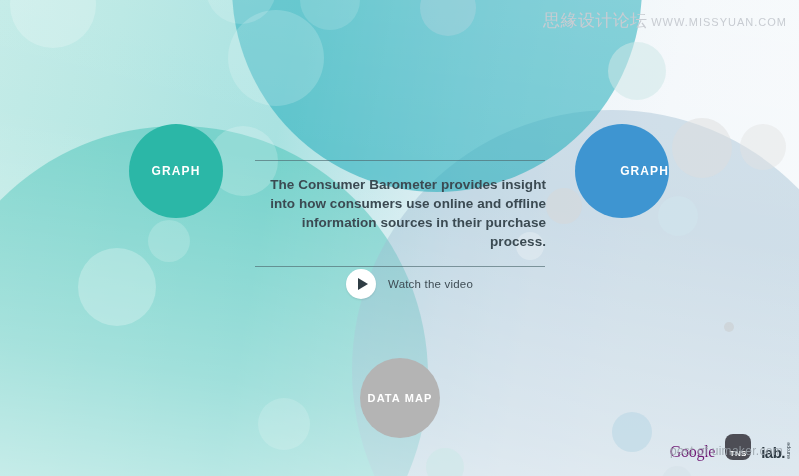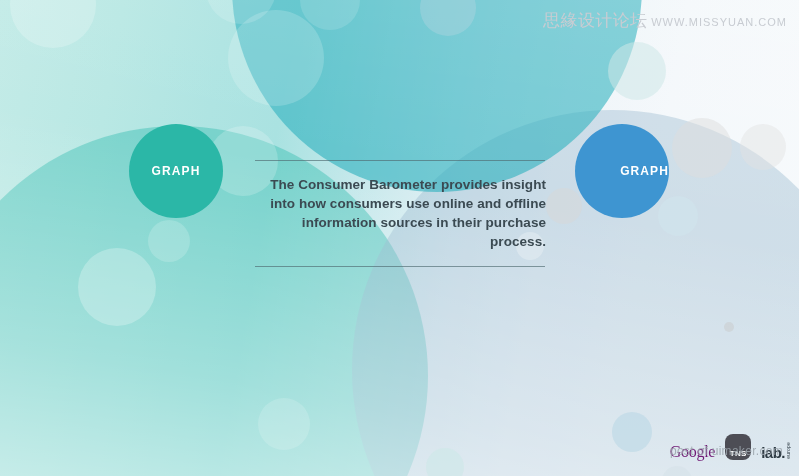--- a/index.html
+++ b/index.html
@@ -272,27 +272,36 @@
     </div>
 
   <div id="browse-circle" class="nav-circle" style="background: rgb(43, 183, 167);">
     <span>GRAPH</span>
   </div>
 
   <div id="graph-circle" class="nav-circle" style="background: rgb(62, 149, 209); justify-content: flex-end;">
     <span>GRAPH</span>
   </div>
 
+  <div id="datamap-circle" class="nav-circle" style="background: rgb(180, 180, 180);">
+    <span>DATA MAP</span>
+  </div>
 
   <div id="center-panel">
     <div class="rule" style="background: rgb(78, 106, 112);"></div>
     <p id="headline" style="color: rgb(59, 74, 82);">The Consumer Barometer provides insight into how consumers use online and offline information sources in their purchase process.</p>
     <div class="rule" style="background: rgb(78, 106, 112);"></div>
   </div>
 
+  <div id="watch-video-row">
+    <span id="play-button">
+      <span class="tri"></span>
+    </span>
+    <span id="watch-label">Watch the video</span>
+  </div>
 
   <div id="logo-bar">
     <span id="logo-google">Google</span>
     <span id="logo-tns">TNS</span>
     <span id="logo-iab">
       <span class="iab-main">iab.</span>
       <span class="iab-sub">europe</span>
     </span>
   </div>
 

